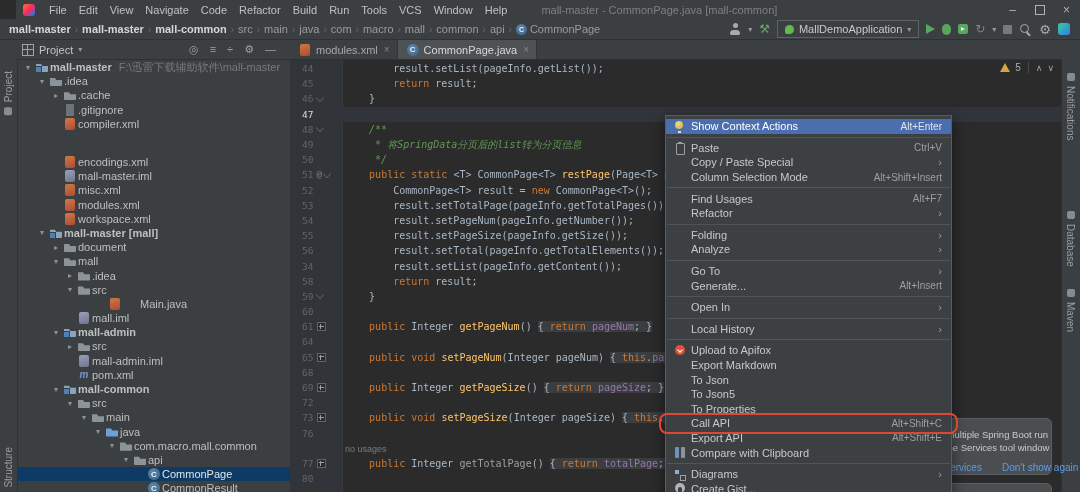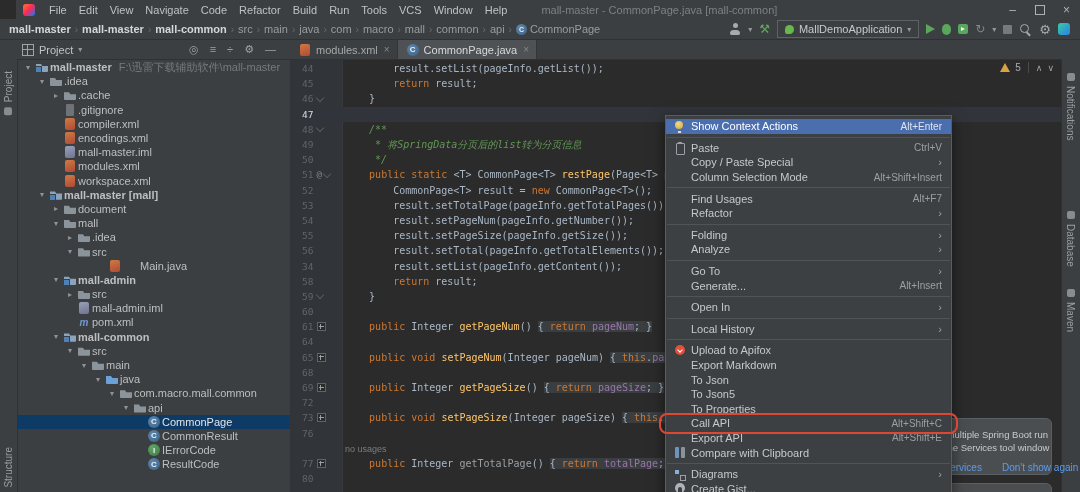--- a/index.html
+++ b/index.html
@@ -315,33 +315,38 @@
         <div class="trow" style="padding-left: 32px;">
           <span class="tchev"></span>
           <span class="ti ti-file"></span>
           <span class="tlabel">.gitignore</span>
         </div>
         <div class="trow" style="padding-left: 32px;">
           <span class="tchev"></span>
           <span class="ti ti-xml-file"></span>
           <span class="tlabel">compiler.xml</span>
         </div>
-        <div class="trow" style="padding-left: 32px;">
+        <div class="trow" style="padding-left: 32px; margin-top: 24px;">
           <span class="tchev"></span>
           <span class="ti ti-xml-file"></span>
           <span class="tlabel">encodings.xml</span>
         </div>
         <div class="trow" style="padding-left: 32px;">
           <span class="tchev"></span>
           <span class="ti ti-iml-file"></span>
           <span class="tlabel">mall-master.iml</span>
         </div>
         <div class="trow" style="padding-left: 32px;">
           <span class="tchev"></span>
           <span class="ti ti-xml-file"></span>
+          <span class="tlabel">misc.xml</span>
+        </div>
+        <div class="trow" style="padding-left: 32px;">
+          <span class="tchev"></span>
+          <span class="ti ti-xml-file"></span>
           <span class="tlabel">modules.xml</span>
         </div>
         <div class="trow" style="padding-left: 32px;">
           <span class="tchev"></span>
           <span class="ti ti-xml-file"></span>
           <span class="tlabel">workspace.xml</span>
         </div>
         <div class="trow" style="padding-left: 18px;">
           <span class="tchev">▾</span>
           <span class="ti ti-module-folder"></span>
@@ -364,20 +369,25 @@
         </div>
         <div class="trow" style="padding-left: 46px;">
           <span class="tchev">▾</span>
           <span class="ti ti-folder"></span>
           <span class="tlabel">src</span>
         </div>
         <div class="trow" style="padding-left: 60px; gap: 17px;">
           <span class="tchev"></span>
           <span class="ti ti-java-file"></span>
           <span class="tlabel">Main.java</span>
+        </div>
+        <div class="trow" style="padding-left: 46px;">
+          <span class="tchev"></span>
+          <span class="ti ti-iml-file"></span>
+          <span class="tlabel">mall.iml</span>
         </div>
         <div class="trow" style="padding-left: 32px;">
           <span class="tchev">▾</span>
           <span class="ti ti-module-folder"></span>
           <span class="tlabel bold">mall-admin</span>
         </div>
         <div class="trow" style="padding-left: 46px;">
           <span class="tchev">▸</span>
           <span class="ti ti-folder"></span>
           <span class="tlabel">src</span>

